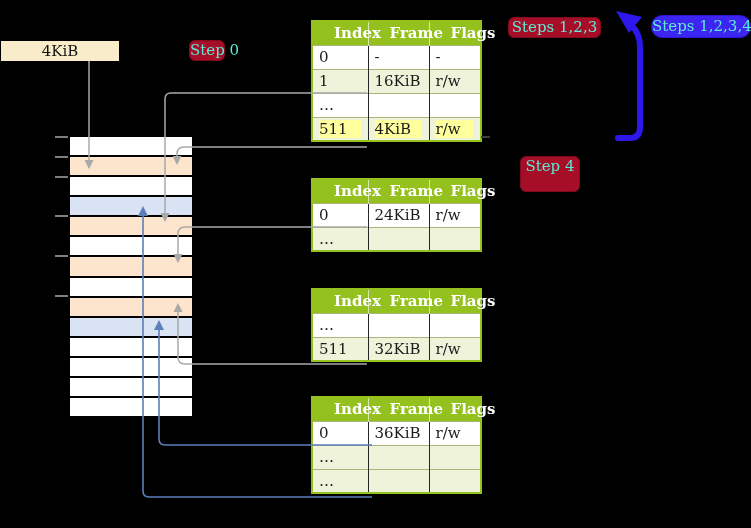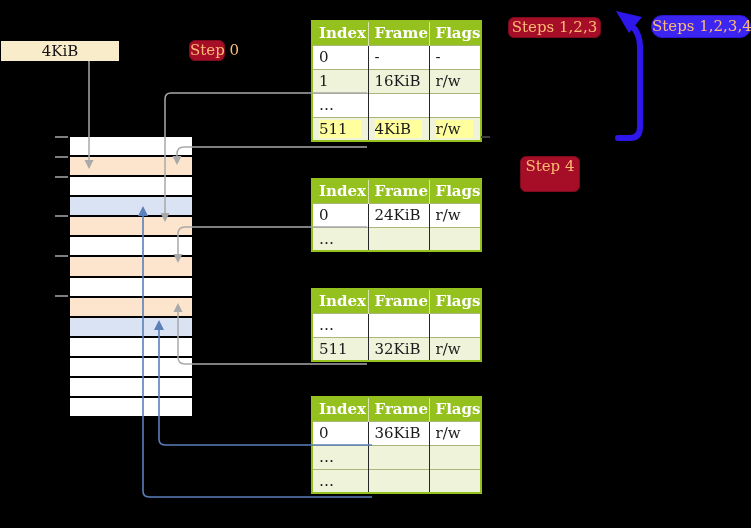--- a/index.html
+++ b/index.html
@@ -4,21 +4,21 @@
 <style>
   html,body{margin:0;padding:0;background:#000;}
   #stage{position:relative;width:751px;height:528px;background:#000;overflow:hidden;
          font-family:"DejaVu Serif",serif;}
 
   
   .frame-label{position:absolute;left:1px;top:41px;width:118px;height:20px;
     background:#f9ecca;color:#111;font-size:15px;line-height:20px;text-align:center;}
 
   
-  .badge{position:absolute;color:#fdba74;font-size:15px;text-align:center;
+  .badge{position:absolute;color:#5eead4;font-size:15px;text-align:center;
     border-radius:6px;box-sizing:border-box;white-space:nowrap;}
   .badge.red{background:#a60e28;border:1px solid #7c0b1e;}
   #b-step0{left:189px;top:40px;width:36px;height:21px;line-height:19px;}
   #b-steps123{left:508px;top:17px;width:93px;height:21px;line-height:19px;}
   #b-step4{left:520px;top:156px;width:60px;height:36px;line-height:18px;}
   #b-steps1234{left:651px;top:15px;width:100px;height:23px;line-height:21px;
     background:#3c25f0;border:1px solid #2b16d8;border-radius:11px;}
 
   
   .memory{position:absolute;left:70px;top:137px;width:122px;height:279px;
@@ -27,21 +27,21 @@
   .mrow.white{background:#ffffff;}
   .mrow.peach{background:#fde5cd;}
   .mrow.blue{background:#dae3f3;}
 
   
   .pt-wrap{position:absolute;left:311px;}
   #t0{top:20px;} #t1{top:178px;} #t2{top:288px;} #t3{top:396px;}
   table.pt{border-collapse:collapse;table-layout:fixed;width:169px;background:#fff;
     border:2px solid #95c11f;font-family:"DejaVu Serif",serif;font-size:15px;color:#1a1a1a;}
   table.pt th{background:#95c11f;color:#fff;font-weight:700;text-align:right;
-    height:24px;padding:0 3px 0 6px;border-right:1px solid #d9e7ab;box-sizing:border-box;}
+    height:24px;padding:0 3px 0 21px;border-right:1px solid #d9e7ab;box-sizing:border-box;}
   table.pt th:last-child{border-right:none;}
   table.pt td{height:24px;padding:0 3px 0 6px;border-right:1px solid #262626;
     border-top:1px solid #a9b57b;box-sizing:border-box;overflow:hidden;}
   table.pt td:last-child{border-right:none;}
   table.pt col.c1{width:56px;} table.pt col.c2{width:61px;} table.pt col.c3{width:52px;}
   tr.shade td{background:#eef3da;}
   tr.hl td .cv{background:#ffff9e;display:inline-block;min-width:calc(100% - 4px);}
 
   
   #overlay{position:absolute;left:0;top:0;z-index:6;pointer-events:none;}

